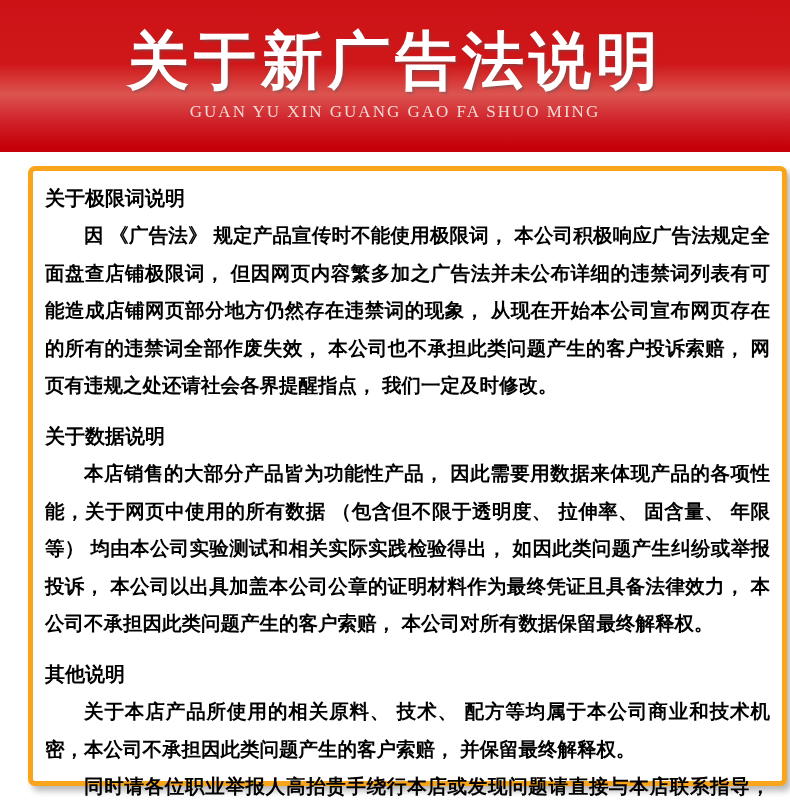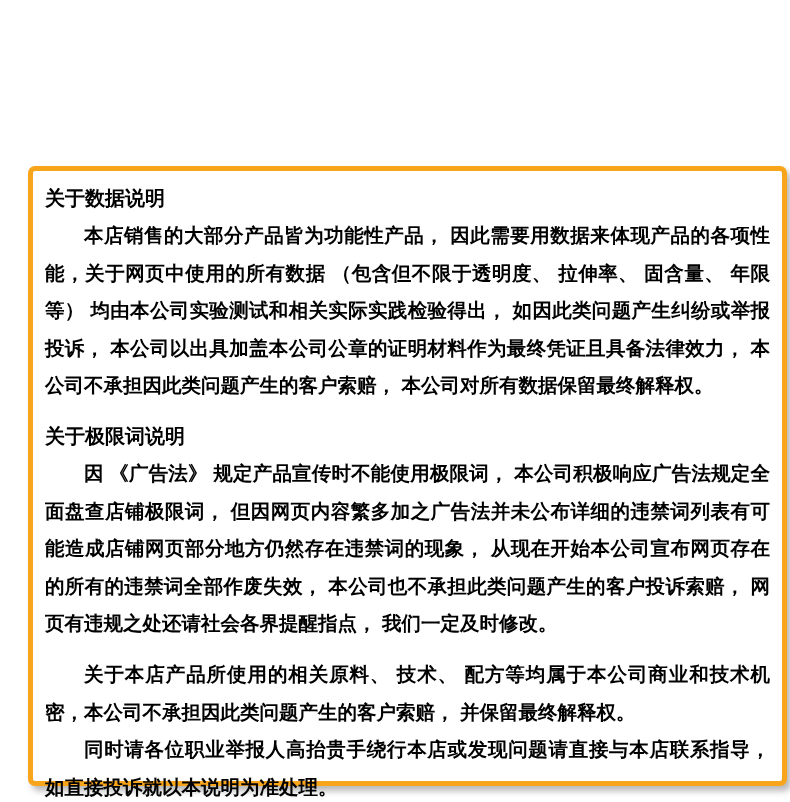--- a/index.html
+++ b/index.html
@@ -85,33 +85,38 @@
     color: #000000;
     text-align: justify;
     text-indent: 2em;
   }
 </style>
 </head>
 <body>
 
 <div class="page">
 
+  <div class="header">
+    <h1 class="header-title">关于新广告法说明</h1>
+    <div class="header-subtitle">GUAN YU XIN GUANG GAO FA SHUO MING</div>
+  </div>
 
   <div class="card">
+
+    <div class="section">
+      <h2 class="section-heading">关于极限词说明</h2>
+      <p class="section-paragraph">因 《广告法》 规定产品宣传时不能使用极限词， 本公司积极响应广告法规定全面盘查店铺极限词， 但因网页内容繁多加之广告法并未公布详细的违禁词列表有可能造成店铺网页部分地方仍然存在违禁词的现象， 从现在开始本公司宣布网页存在的所有的违禁词全部作废失效， 本公司也不承担此类问题产生的客户投诉索赔， 网页有违规之处还请社会各界提醒指点， 我们一定及时修改。</p>
+    </div>
 
     <div class="section">
       <h2 class="section-heading">关于数据说明</h2>
       <p class="section-paragraph">本店销售的大部分产品皆为功能性产品， 因此需要用数据来体现产品的各项性能，关于网页中使用的所有数据 （包含但不限于透明度、 拉伸率、 固含量、 年限等） 均由本公司实验测试和相关实际实践检验得出， 如因此类问题产生纠纷或举报投诉， 本公司以出具加盖本公司公章的证明材料作为最终凭证且具备法律效力， 本公司不承担因此类问题产生的客户索赔， 本公司对所有数据保留最终解释权。</p>
     </div>
 
     <div class="section">
-      <h2 class="section-heading">关于极限词说明</h2>
-      <p class="section-paragraph">因 《广告法》 规定产品宣传时不能使用极限词， 本公司积极响应广告法规定全面盘查店铺极限词， 但因网页内容繁多加之广告法并未公布详细的违禁词列表有可能造成店铺网页部分地方仍然存在违禁词的现象， 从现在开始本公司宣布网页存在的所有的违禁词全部作废失效， 本公司也不承担此类问题产生的客户投诉索赔， 网页有违规之处还请社会各界提醒指点， 我们一定及时修改。</p>
-    </div>
-
-    <div class="section">
+      <h2 class="section-heading">其他说明</h2>
       <p class="section-paragraph">关于本店产品所使用的相关原料、 技术、 配方等均属于本公司商业和技术机密，本公司不承担因此类问题产生的客户索赔， 并保留最终解释权。</p>
       <p class="section-paragraph">同时请各位职业举报人高抬贵手绕行本店或发现问题请直接与本店联系指导， 如直接投诉就以本说明为准处理。</p>
     </div>
 
   </div>
 
 </div>
 
 </body></html>

